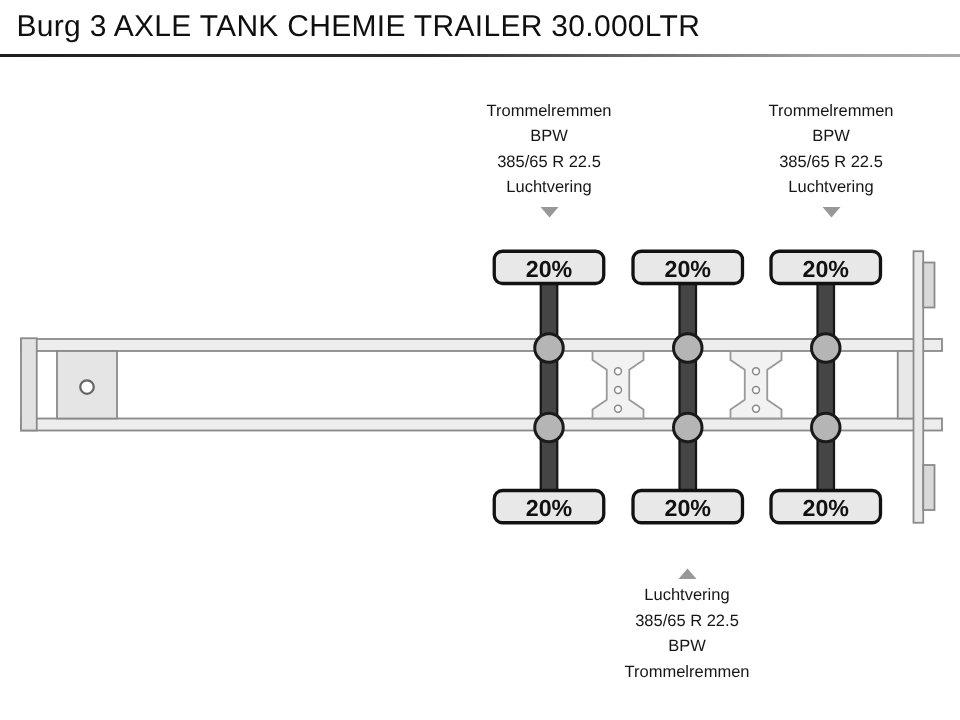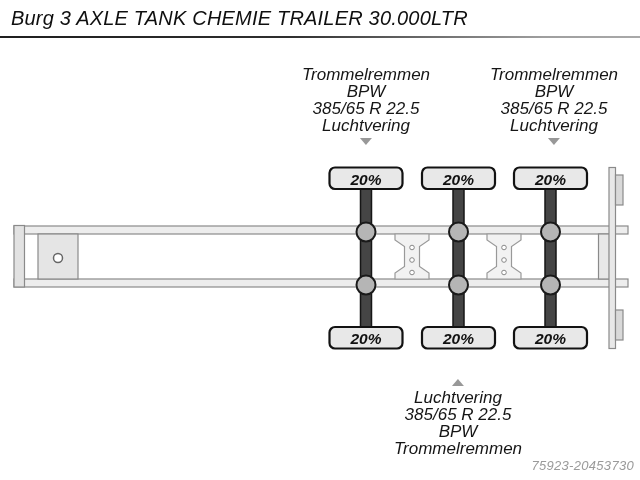--- a/index.html
+++ b/index.html
@@ -3,21 +3,20 @@
 <meta charset="utf-8">
 <style>
   html, body { margin: 0; padding: 0; background: #ffffff; }
   .page {
     position: relative;
     width: 640px;
     height: 480px;
     background: #ffffff;
     overflow: hidden;
     font-family: "Liberation Sans", sans-serif;
-    font-style: italic;
   }
   .title {
     position: absolute;
     left: 11px;
     top: 7px;
     font-size: 20px;
     color: #0f0f0f;
     letter-spacing: 0.2px;
     white-space: nowrap;
   }
@@ -33,21 +32,21 @@
     position: absolute;
     left: 11px;
     top: 42px;
     font-size: 11.5px;
     color: #1d1d1d;
   }
   .info-block {
     position: absolute;
     transform: translateX(-50%);
     text-align: center;
-    font-size: 17px;
+    font-size: 11px;
     line-height: 17px;
     color: #161616;
     white-space: nowrap;
   }
   .arrow-down {
     width: 0; height: 0;
     margin: 4px auto 0 auto;
     border-left: 6px solid transparent;
     border-right: 6px solid transparent;
     border-top: 7px solid #989898;
@@ -166,14 +165,13 @@
       <rect x="545" y="177" width="11" height="162" rx="5" fill="#454545" stroke="#161616" stroke-width="1.5"></rect>
       <circle cx="550.5" cy="232" r="9.5" fill="#b5b5b5" stroke="#1a1a1a" stroke-width="2"></circle>
       <circle cx="550.5" cy="285" r="9.5" fill="#b5b5b5" stroke="#1a1a1a" stroke-width="2"></circle>
       <rect x="514" y="167.5" width="73" height="21.5" rx="5.5" fill="#e8e8e8" stroke="#121212" stroke-width="2.2"></rect>
       <rect x="514" y="327" width="73" height="21.5" rx="5.5" fill="#e8e8e8" stroke="#121212" stroke-width="2.2"></rect>
       <text x="550.5" y="184.5" class="tyre-label">20%</text>
       <text x="550.5" y="344" class="tyre-label">20%</text>
     </g>
   </svg>
 
-  <div class="code">75923-20453730</div>
 </div>
 
 </body></html>

